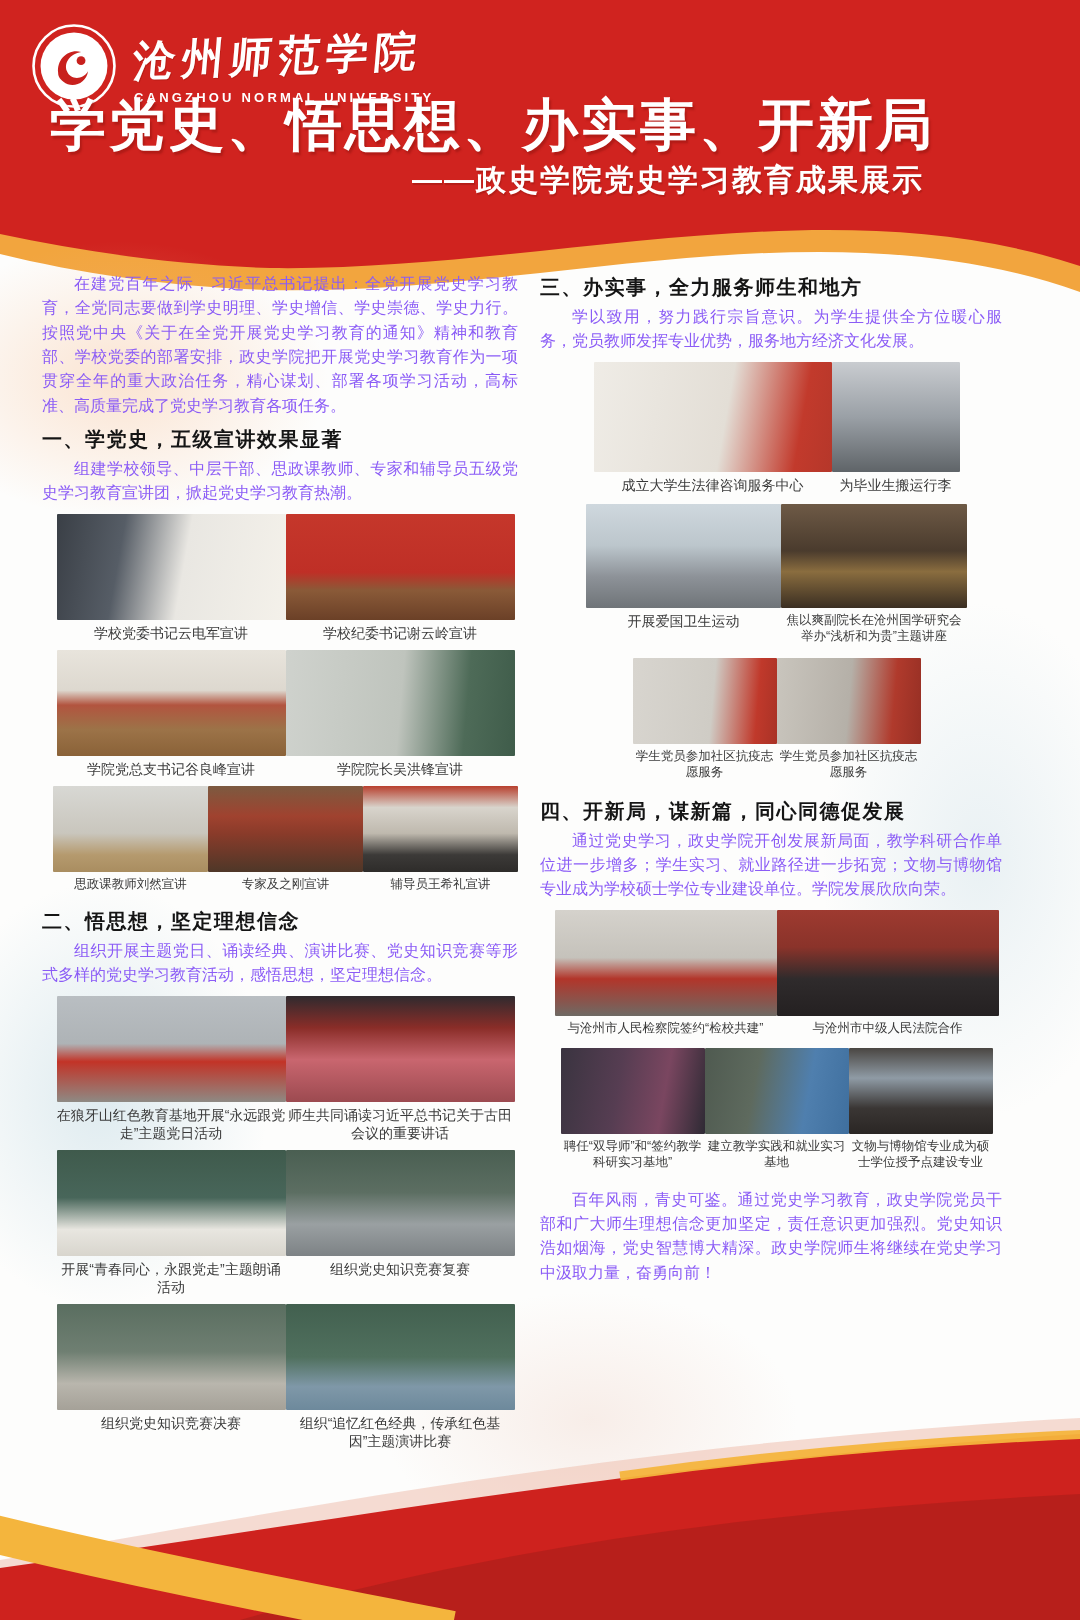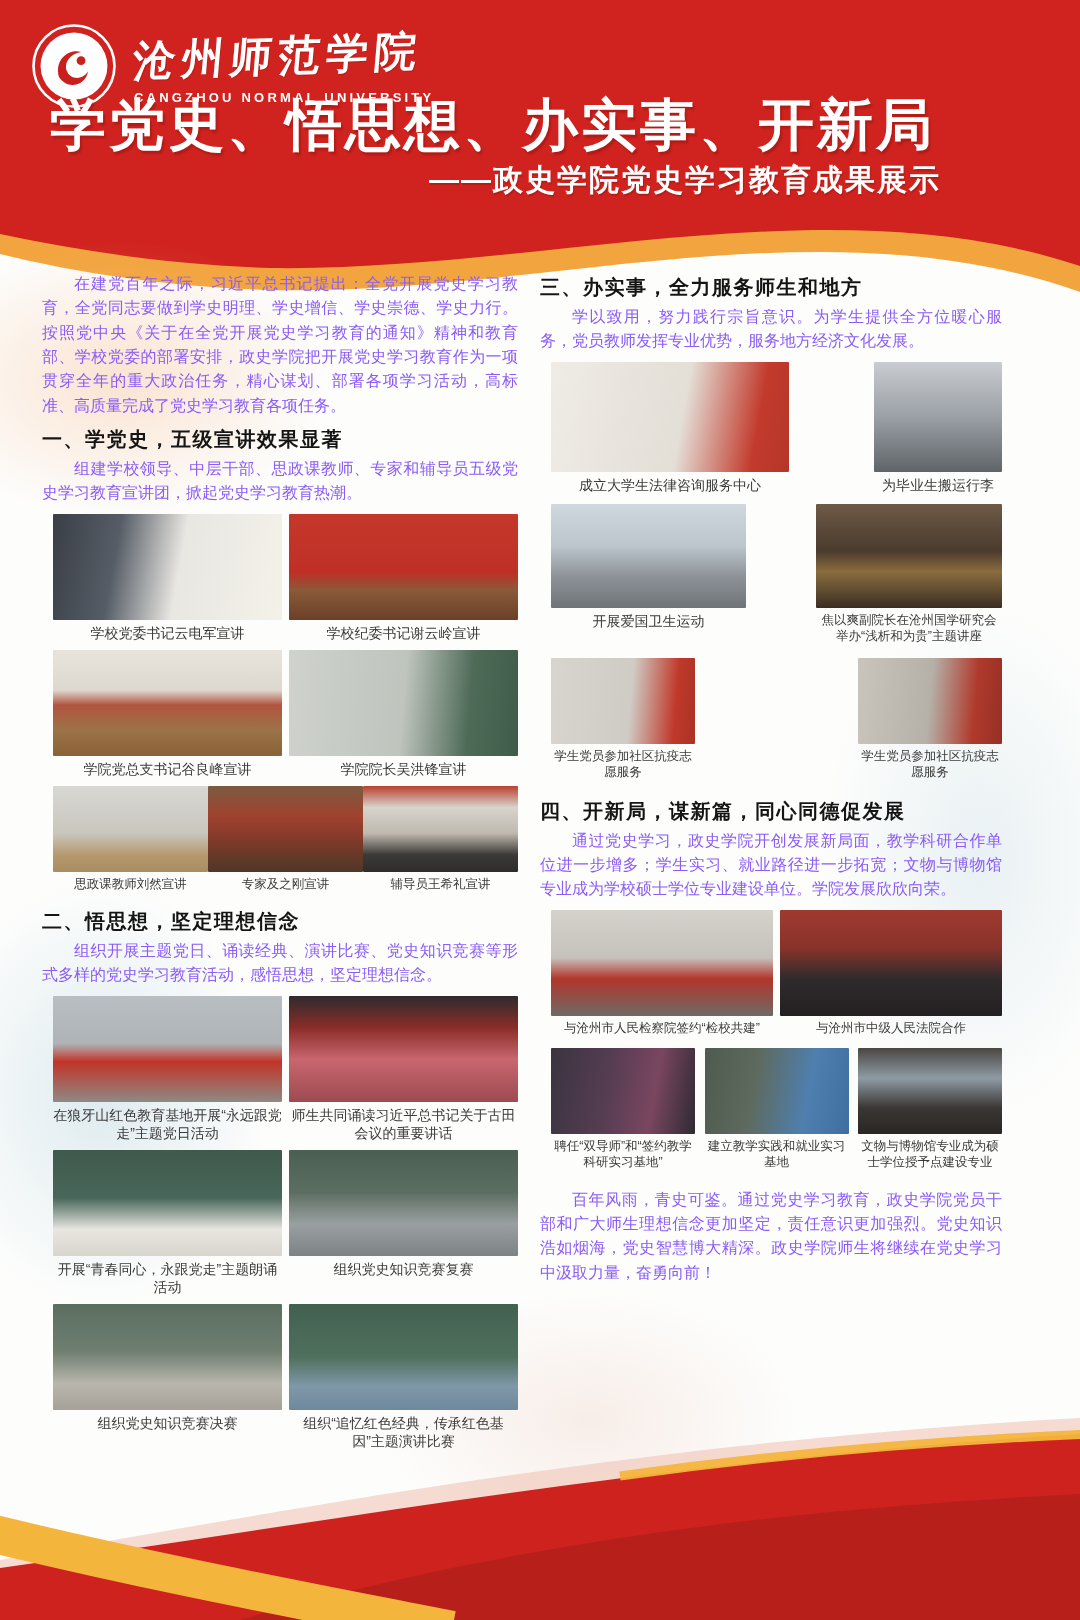--- a/index.html
+++ b/index.html
@@ -7,38 +7,38 @@
   .page{position:relative;width:1080px;height:1620px;background:#fdfdfc;overflow:hidden;}
 
   
   .header-svg{position:absolute;top:0;left:0;width:1080px;height:300px;display:block;}
   .brand{position:absolute;top:22px;left:30px;display:flex;align-items:center;gap:16px;}
   .logo{width:88px;height:88px;}
   .brand-text{color:#fff;}
   .uni-cn{font-size:42px;font-weight:bold;letter-spacing:6px;transform:skewX(-7deg) rotate(-2deg);text-shadow:1px 1px 0 rgba(150,20,10,.4);}
   .uni-en{font-size:13px;letter-spacing:3.2px;margin-top:6px;font-weight:bold;}
   .main-title{position:absolute;top:88px;left:50px;width:930px;color:#fff;font-size:56px;font-weight:bold;letter-spacing:3px;white-space:nowrap;text-shadow:2px 3px 2px rgba(120,15,8,.35);}
-  .sub-title{position:absolute;top:160px;right:139px;color:#fff;font-size:30px;font-weight:bold;letter-spacing:2px;text-shadow:1px 2px 1px rgba(120,15,8,.3);}
+  .sub-title{position:absolute;top:160px;right:156px;color:#fff;font-size:30px;font-weight:bold;letter-spacing:2px;text-shadow:1px 2px 1px rgba(120,15,8,.3);}
 
   
   .wash{position:absolute;border-radius:50%;pointer-events:none;}
   .w1{left:-90px;top:240px;width:420px;height:280px;background:radial-gradient(ellipse at center,rgba(246,186,140,.38),rgba(246,186,140,0) 70%);}
   .w2{left:-70px;top:880px;width:340px;height:430px;background:radial-gradient(ellipse at center,rgba(180,210,222,.42),rgba(180,210,222,0) 70%);}
   .w3{right:-60px;top:600px;width:320px;height:520px;background:radial-gradient(ellipse at center,rgba(196,218,228,.35),rgba(196,218,228,0) 70%);}
   .w4{left:380px;top:1290px;width:420px;height:260px;background:radial-gradient(ellipse at center,rgba(236,204,190,.32),rgba(236,204,190,0) 70%);}
 
   
   .col{position:absolute;top:272px;}
   .col-left{left:42px;width:476px;}
   .col-right{left:540px;width:462px;}
   .para{font-size:16px;line-height:1.52;color:#8b5cf6;text-align:justify;text-indent:2em;margin:0 0 8px 0;}
   .sec-h{font-size:20px;font-weight:bold;color:#151515;letter-spacing:1.5px;margin:2px 0 4px 0;}
 
   
-  .prow{display:flex;justify-content:space-between;margin:2px 0 8px 11px;}
+  .prow{display:flex;justify-content:center;margin:2px 0 8px 11px;}
   .ph{margin:0;display:flex;flex-direction:column;}
   .ph .img{width:100%;border-radius:1px;}
   .cap{font-size:14px;line-height:1.3;color:#3a3a3a;text-align:center;margin-top:4px;min-height:18px;}
   .cap-sm{font-size:12.5px;}
   .cap2{min-height:36px;}
   .row2 .ph{width:229px;} .row2 .img{height:106px;}
   .col-right .row2 .ph{width:222px;}
   .row3 .ph{width:180px;} .row3 .img{height:86px;}
   .col-right .row3 .ph{width:144px;}
   .rowA .phL{width:238px;} .rowA .phR{width:128px;} .rowA .img{height:110px;}

